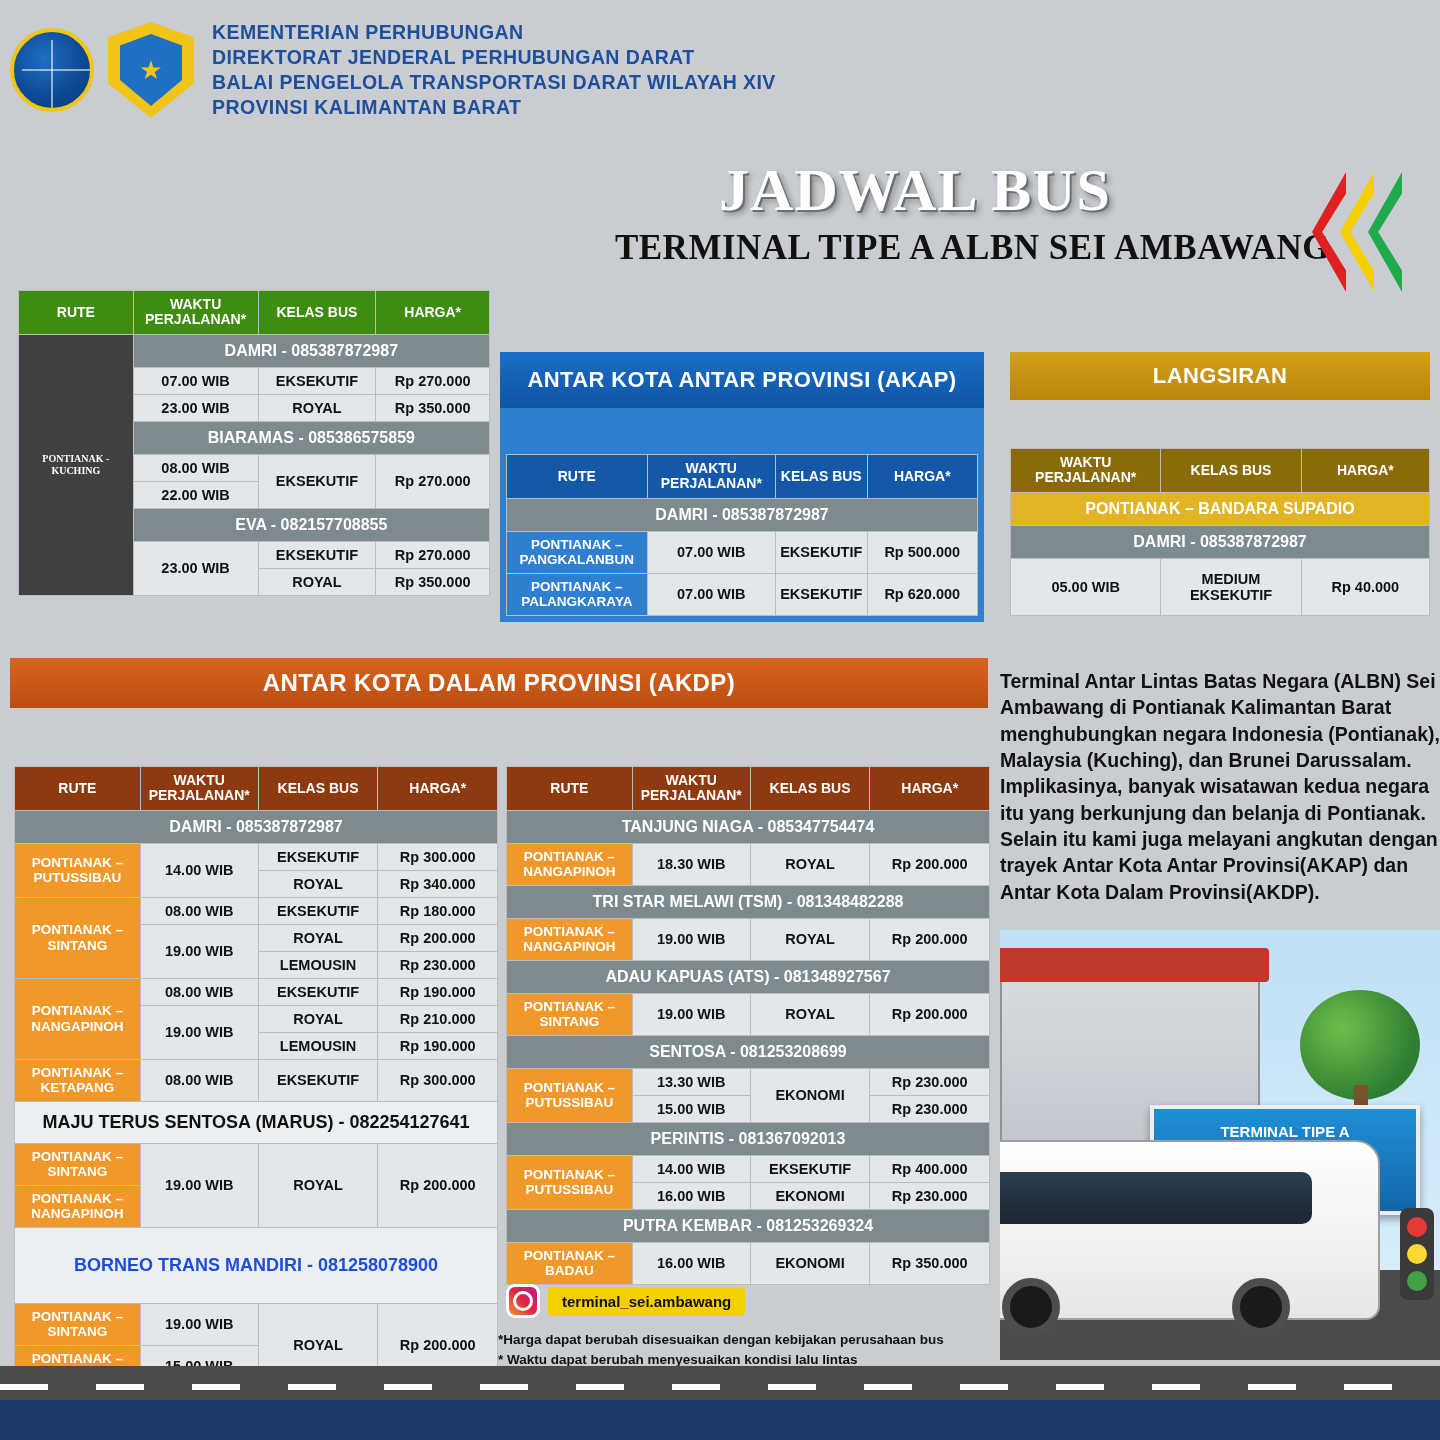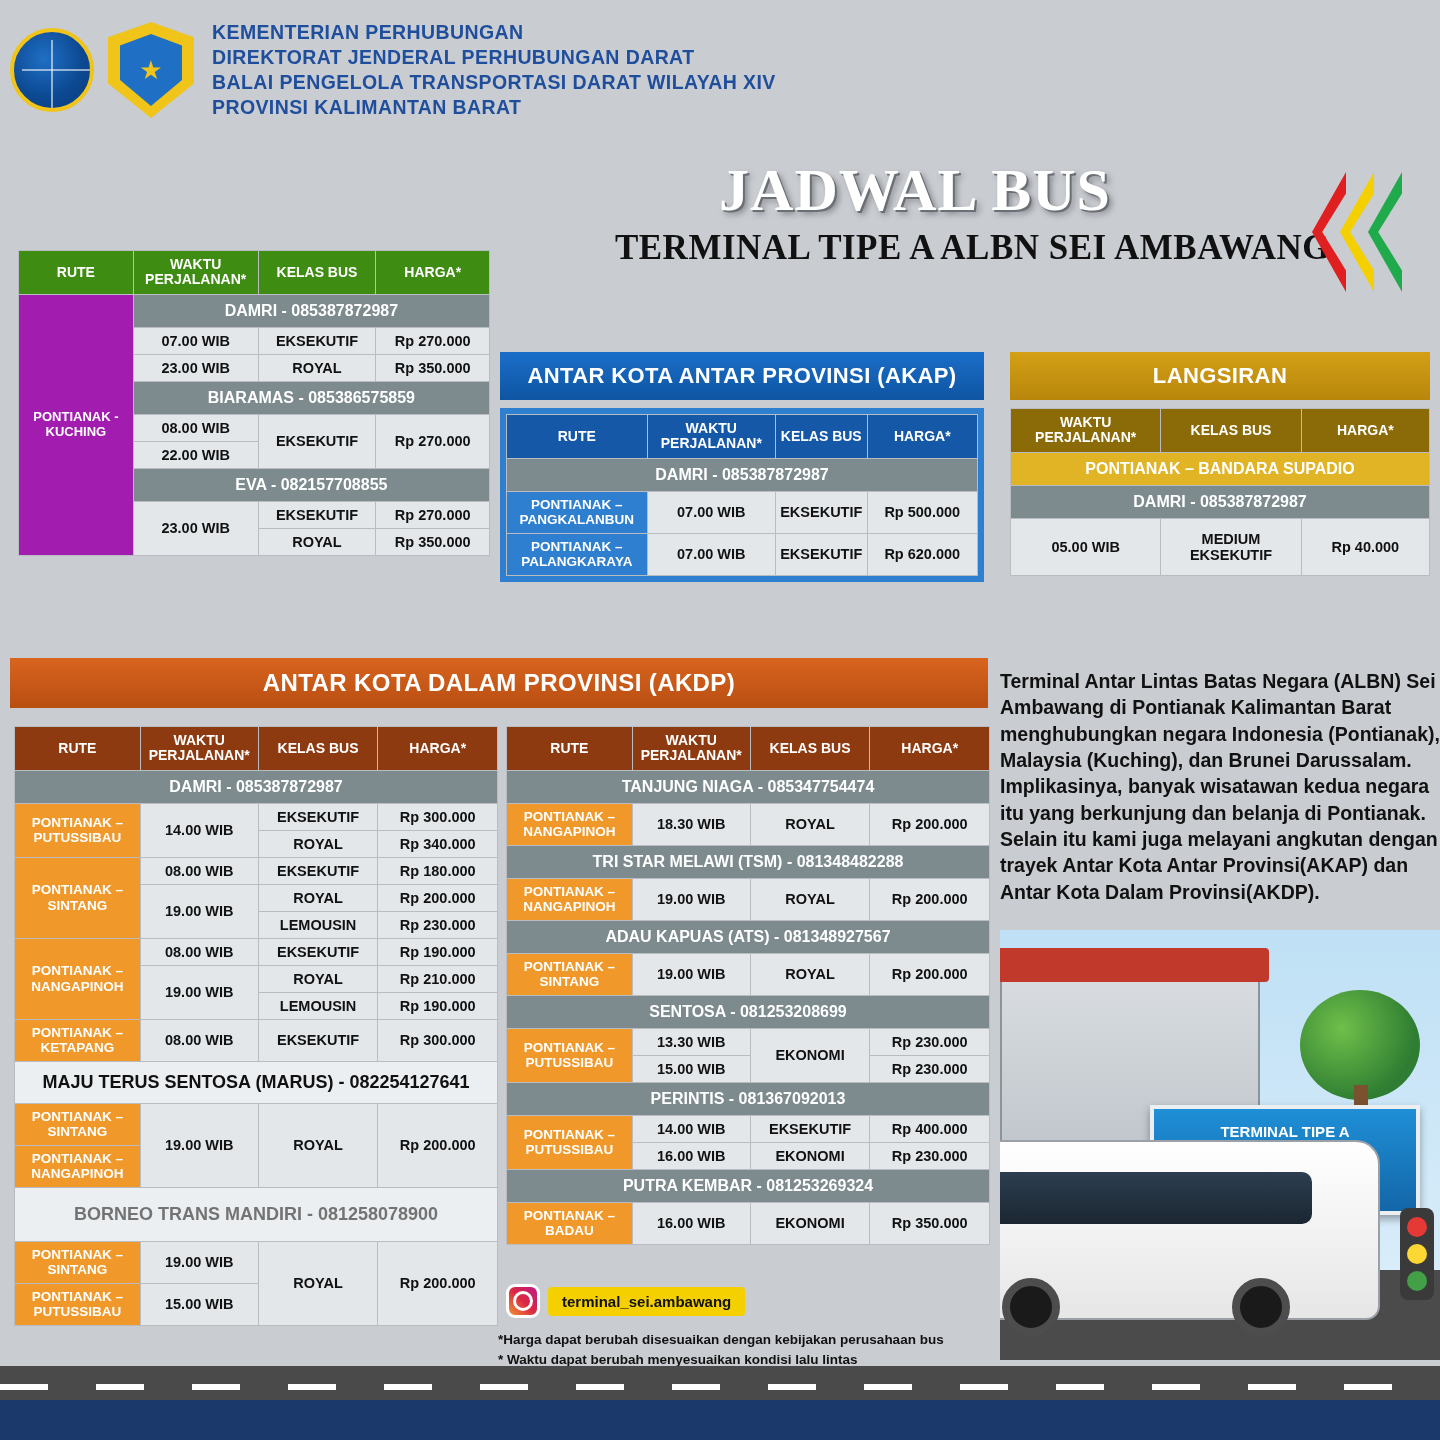--- a/index.html
+++ b/index.html
@@ -74,21 +74,21 @@
     color:#fff; font-weight:bold; text-align:center;
     display:flex; align-items:center; justify-content:center;
     letter-spacing:.4px;
   }
   .banner-green { background:linear-gradient(#63ae1f,#4d9216); }
   .banner-blue  { background:linear-gradient(#1a6ec8,#0f55a3); }
   .banner-gold  { background:linear-gradient(#d4a017,#b8860b); }
   .banner-orange{ background:linear-gradient(#d9641e,#b84e12); }
 
   
-  table { border-collapse:collapse; width:100%; }
+  table { border-collapse:collapse; width:100%;margin-top:40px; }
   td, th { border:1px solid #b9bdc2; padding:0; }
   .th {
     font-weight:bold; color:#fff; text-align:center; font-size:14px; line-height:1.1;
     padding:6px 2px;
   }
   .th-green { background:#3f8c12; }
   .th-blue  { background:#1558a8; }
   .th-gold  { background:#8a6b08; }
   .th-brown { background:#8d3a10; }
   .op {
@@ -96,29 +96,29 @@
     font-size:16px; padding:7px 4px;
   }
   .cell {
     background:#e3e7ea; text-align:center; font-size:14.5px; color:#111;
     padding:5px 4px; font-weight:bold;
   }
   .route {
     background:#f0992a; color:#fff; font-weight:bold; text-align:center;
     font-size:13.5px; line-height:1.15; padding:5px 3px;
   }
-  .route-green { background:#a21caf; color:#fff; font-size:13px; }
+  .route-green { background:#404040; color:#fff; font-size:10px;font-family:Liberation Serif, serif; }
   .route-blue  { background:#2f7fd1; color:#fff; font-size:13.5px; }
 
   
   #albn-banner { position:absolute; left:10px; top:168px; width:470px; height:54px; font-size:23px; }
   #albn-table  { position:absolute; left:18px; top:250px; width:472px; }
 
   
-  #akap-banner { position:absolute; left:500px; top:352px; width:484px; height:48px; font-size:22px; }
+  #akap-banner { position:absolute; left:500px; top:352px; width:484px; height:56px; font-size:22px; }
   #akap-wrap   { position:absolute; left:500px; top:408px; width:484px;
                  background:#2f7fd1; padding:6px; }
   
   #lang-banner { position:absolute; left:1010px; top:352px; width:420px; height:48px; font-size:22px; }
   #lang-wrap   { position:absolute; left:1010px; top:408px; width:420px; }
 
   
   #akdp-banner { position:absolute; left:10px; top:658px; width:978px; height:50px; font-size:24px; }
   #akdp-left   { position:absolute; left:14px; top:726px; width:484px; }
   #akdp-right  { position:absolute; left:506px; top:726px; width:484px; }
@@ -418,21 +418,21 @@
       <td class="route">PONTIANAK – SINTANG</td>
       <td rowspan="2" class="cell">19.00 WIB</td>
       <td rowspan="2" class="cell">ROYAL</td>
       <td rowspan="2" class="cell">Rp 200.000</td>
     </tr>
     <tr>
       <td class="route">PONTIANAK – NANGAPINOH</td>
     </tr>
 
     <tr>
-      <td colspan="4" class="op" style="font-size:18px;padding:16px 4px;background:#eceff1;color:#737373;">BORNEO TRANS MANDIRI - 081258078900</td>
+      <td colspan="4" class="op" style="font-size:18px;padding:27px 4px;background:#eceff1;color:#1d4ed8;">BORNEO TRANS MANDIRI - 081258078900</td>
     </tr>
     <tr>
       <td class="route">PONTIANAK – SINTANG</td>
       <td class="cell">19.00 WIB</td>
       <td rowspan="2" class="cell">ROYAL</td>
       <td rowspan="2" class="cell">Rp 200.000</td>
     </tr>
     <tr>
       <td class="route">PONTIANAK – PUTUSSIBAU</td>
       <td class="cell">15.00 WIB</td>

